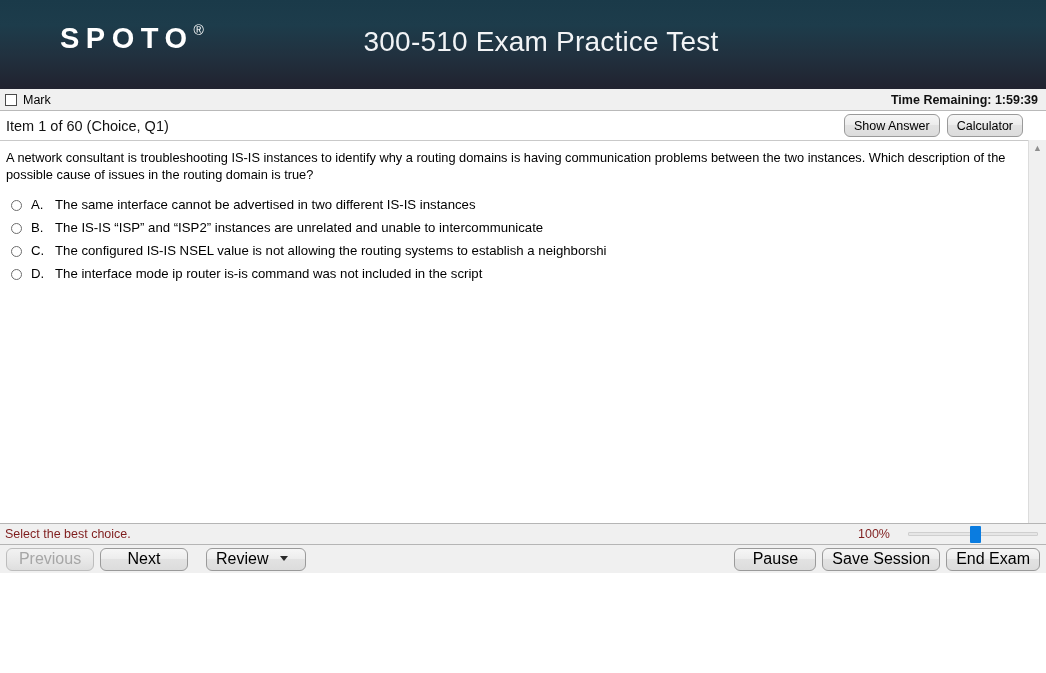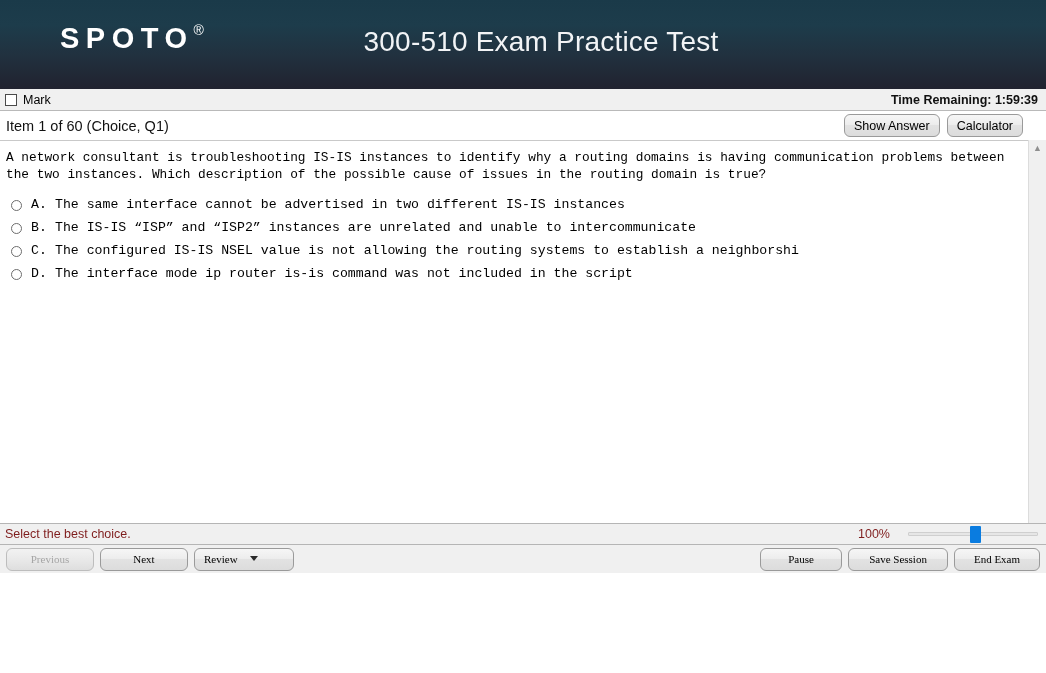--- a/index.html
+++ b/index.html
@@ -139,20 +139,21 @@
   .btn.disabled {
     color: #a6a6a6;
     background: linear-gradient(to bottom, #f2f2f2 0%, #e9e9e9 50%, #dedede 100%);
     border-color: #bdbdbd;
   }
   .btn.split {
     display: inline-flex;
     align-items: center;
     gap: 12px;
     padding-right: 8px;
+    margin-left: 12px;
   }
   .caret {
     width: 0;
     height: 0;
     border-left: 4px solid transparent;
     border-right: 4px solid transparent;
     border-top: 5px solid #2a2a2a;
     display: inline-block;
   }
 
@@ -163,21 +164,20 @@
     position: relative;
     background: #ffffff;
     min-height: 0;
   }
   .content {
     flex: 1 1 auto;
     border-top: 1px solid #c9c9c9;
     padding: 9px 12px 0 6px;
     box-sizing: border-box;
     overflow: hidden;
-    font-family: Liberation Mono, monospace;
   }
   .question {
     font-size: 12.8px;
     line-height: 16.5px;
     color: #000;
     margin: 0 0 14px 0;
     max-width: 1012px;
   }
   .choices {
     margin: 0;
@@ -298,22 +298,21 @@
   .footer-left, .footer-right {
     display: flex;
     align-items: center;
     gap: 6px;
   }
   .footer .btn {
     min-width: 58px;
     text-align: center;
     padding-top: 3px;
     padding-bottom: 4px;
-    font-size: 11px;
-    font-family: Liberation Serif, serif;
+    font-size: 16px;
   }
   .footer .btn-previous { min-width: 88px; }
   .footer .btn-next { min-width: 88px; }
   .footer .btn-review { min-width: 100px; }
   .footer .btn-pause { min-width: 82px; }
   .footer .btn-save { min-width: 100px; }
   .footer .btn-end { min-width: 86px; }
 </style>
 </head>
 <body>

